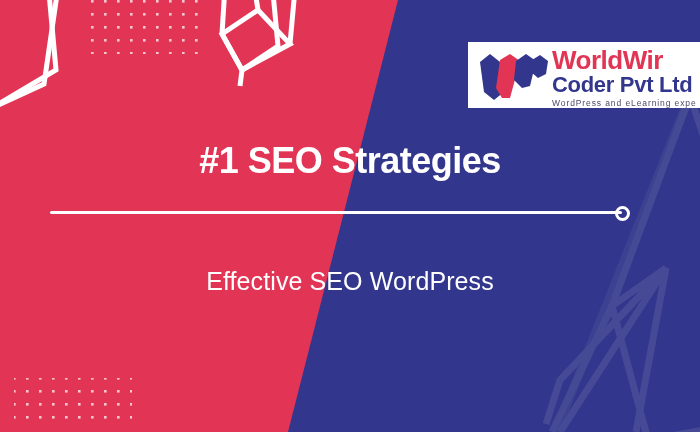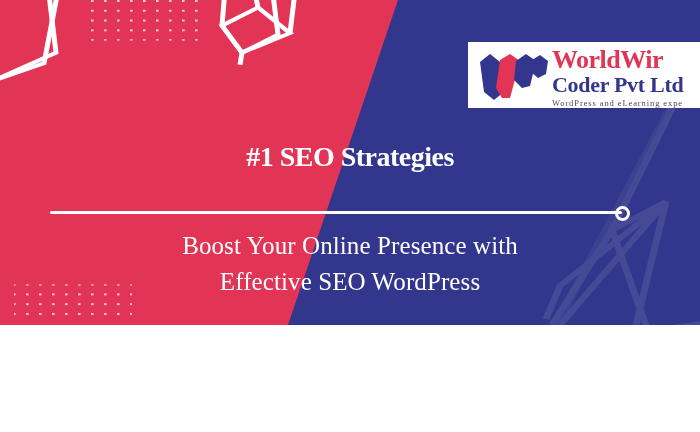--- a/index.html
+++ b/index.html
@@ -3,23 +3,23 @@
 <meta charset="utf-8">
 <style>
   html, body {
     margin: 0;
     padding: 0;
     background: #ffffff;
   }
   #banner {
     position: relative;
     width: 700px;
-    height: 325px;
+    height: 432px;
     overflow: hidden;
-    font-family: Liberation Serif, serif;
+    font-family: Liberation Sans, sans-serif;
     background: #be185d;
     user-select: none;
   }
   .layer {
     position: absolute;
     inset: 0;
     width: 100%;
     height: 100%;
   }
   #bg-svg { z-index: 1; }
@@ -83,21 +83,21 @@
     width: 700px;
     height: 432px;
     pointer-events: none;
   }
   .headline {
     position: absolute;
     left: 0;
     top: 142px;
     width: 700px;
     text-align: center;
-    font-size: 28px;
+    font-size: 36px;
     font-weight: bold;
     color: #ffffff;
     letter-spacing: -0.5px;
     line-height: 1.05;
     margin: 0;
   }
   .rule-wrap {
     position: absolute;
     left: 50px;
     top: 206px;
@@ -210,18 +210,18 @@
 
   <div class="content">
     <h1 class="headline">#1 SEO Strategies</h1>
 
     <div class="rule-wrap">
       <div class="rule-line"></div>
       <div class="rule-dot"></div>
     </div>
 
     <p class="subheadline">
-      <span>Boost Your Online Presence with</span><br>
+      <br>
       <span>Effective SEO WordPress</span>
     </p>
   </div>
 
 </div>
 
 </body></html>

